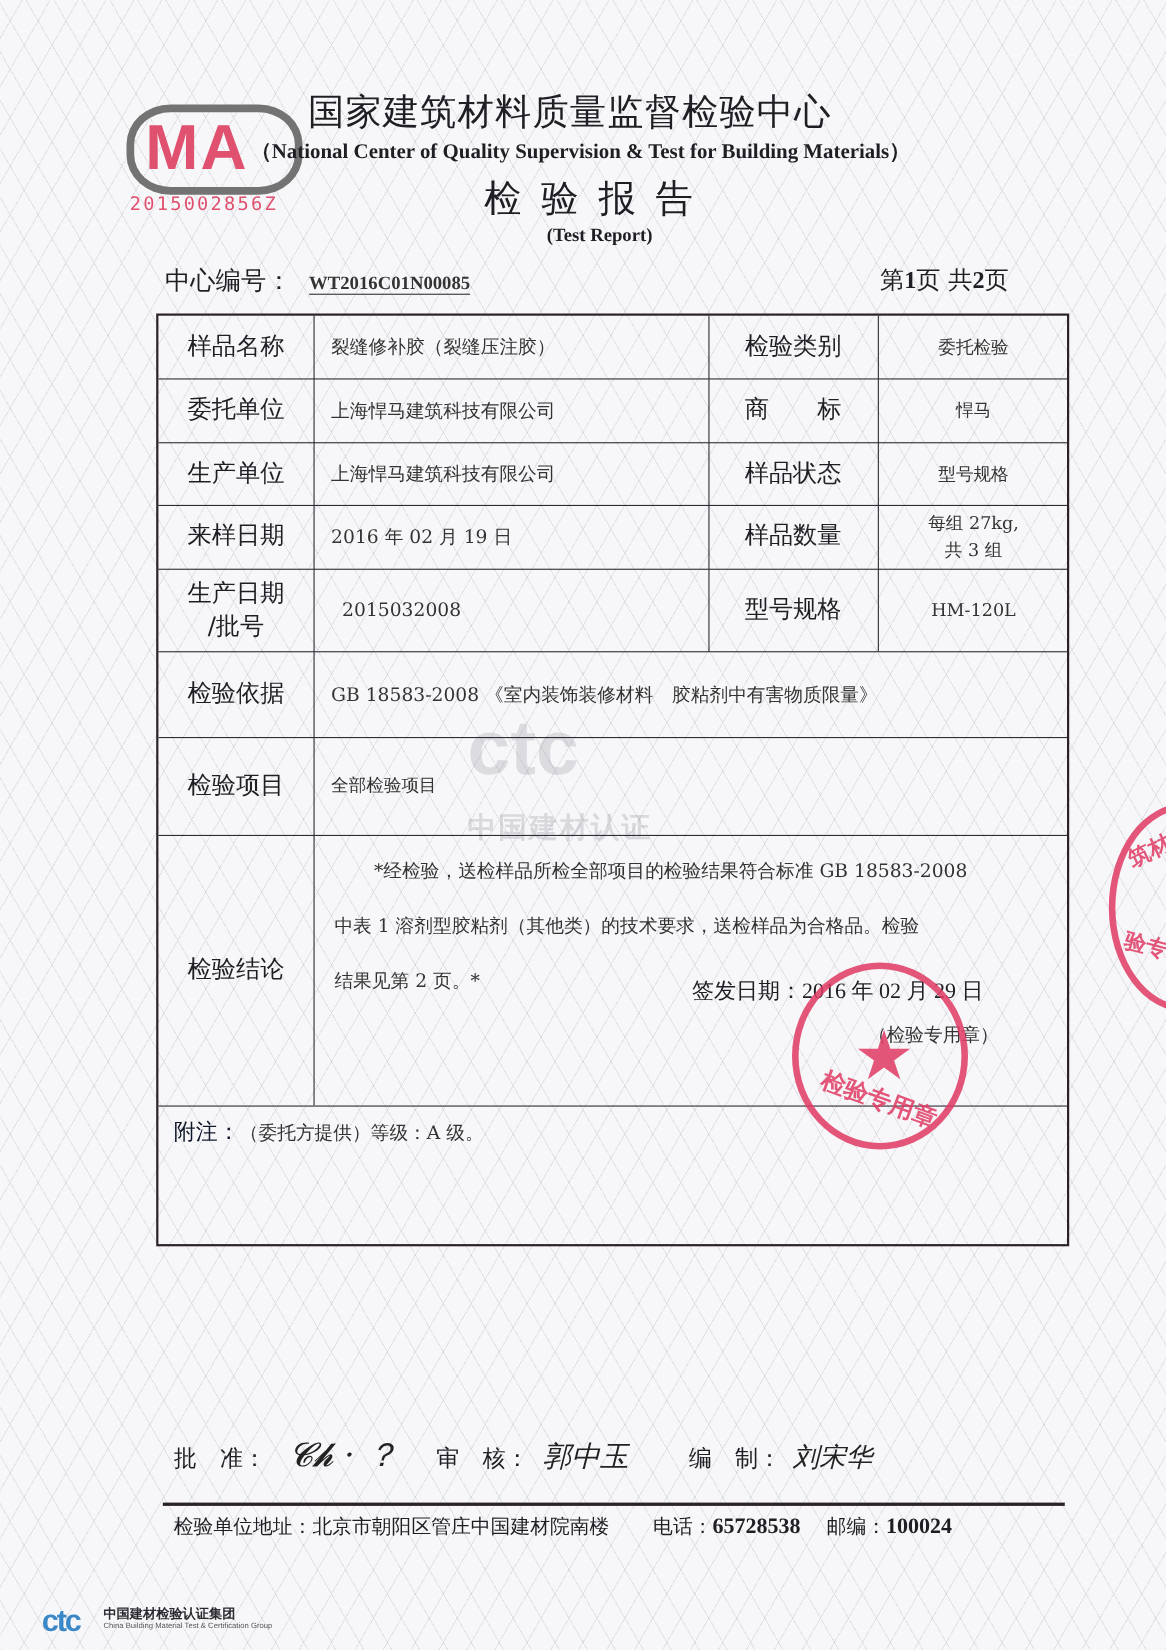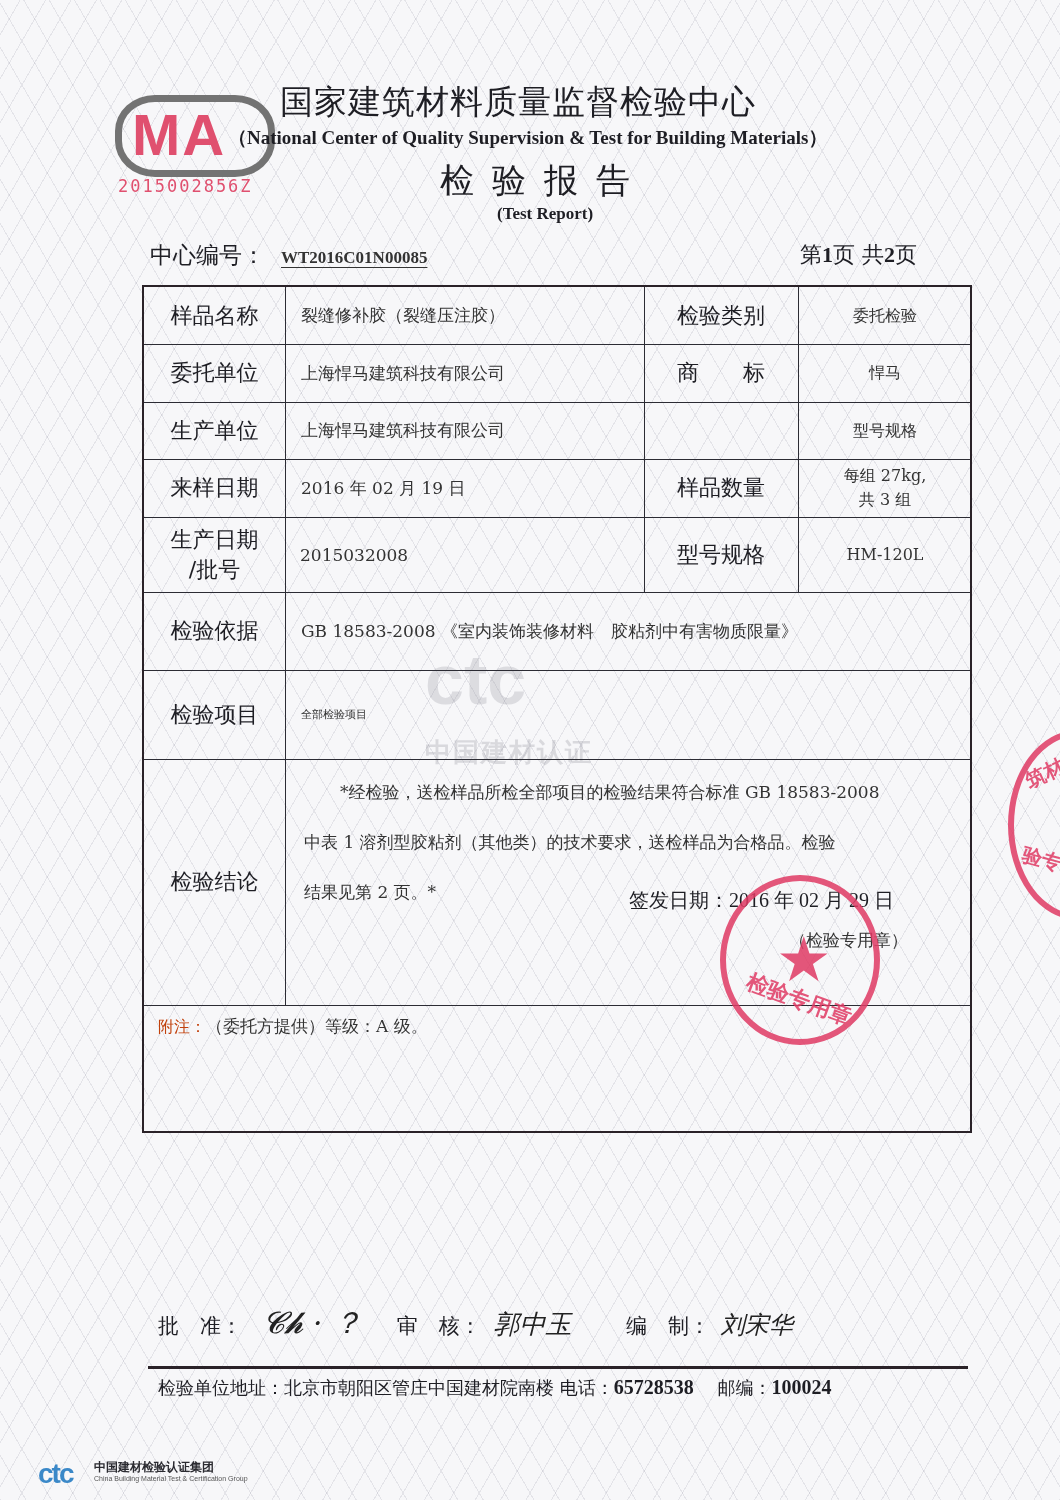--- a/index.html
+++ b/index.html
@@ -38,21 +38,21 @@
   .cell { position:absolute; display:flex; align-items:center; box-sizing:border-box; }
   .lbl { justify-content:center; font-family:"DejaVu Sans",sans-serif; font-size:22px; text-align:center; line-height:30px; }
   .val { font-size:17px; padding-left:16px; font-family:"DejaVu Serif",serif; color:#333; }
   .valc { justify-content:center; text-align:center; font-size:16px; color:#333; line-height:24px; }
   .conclusion { position:absolute; left:160px; top:480px; width:660px; font-size:17px; line-height:50px; color:#333; }
   .conclusion p { margin:0; }
   .sign-date { position:absolute; left:485px; top:600px; font-family:"DejaVu Sans",sans-serif; font-size:20px;text-align:right; }
   .sign-date span.num { font-family:"Liberation Serif",serif; }
   .seal-note { position:absolute; left:645px; top:642px; font-size:17px; color:#333; }
   .note { position:absolute; left:14px; top:728px; font-size:17px; color:#333; }
-  .note b { font-family:"DejaVu Sans",sans-serif; font-weight:normal; font-size:16px; color:#c2410c; }
+  .note b { font-family:"DejaVu Sans",sans-serif; font-weight:normal; font-size:20px; color:#0f172a; }
 
   
   .seal { border:6px solid #e03a64; border-radius:50%; box-sizing:border-box; color:#e03a64; opacity:0.85; }
   .seal .star { position:absolute; font-size:62px; line-height:62px; }
   .seal .txt { position:absolute; font-size:22px; font-family:"DejaVu Sans",sans-serif; font-weight:bold; }
 
   
   .sig-row { left:158px; top:1303px; font-family:"DejaVu Sans",sans-serif; font-size:21px; }
   .sig-line { left:148px; top:1366px; width:820px; height:0; border-top:3px solid #2a2228; }
   .addr-row { left:158px; top:1376px; font-family:"DejaVu Sans",sans-serif; font-size:18px; }
@@ -107,43 +107,44 @@
   <div class="cell valc" style="left:654px;top:0;width:174px;height:57px">委托检验</div>
   <div class="cell lbl" style="left:500px;top:0;width:154px;height:57px">检验类别</div>
 
   <div class="cell lbl" style="left:0;top:57px;width:141px;height:58px">委托单位</div>
   <div class="cell val" style="left:141px;top:57px;width:359px;height:58px">上海悍马建筑科技有限公司</div>
   <div class="cell lbl" style="left:500px;top:57px;width:154px;height:58px">商　　标</div>
   <div class="cell valc" style="left:654px;top:57px;width:174px;height:58px">悍马</div>
 
   <div class="cell lbl" style="left:0;top:115px;width:141px;height:57px">生产单位</div>
   <div class="cell val" style="left:141px;top:115px;width:359px;height:57px">上海悍马建筑科技有限公司</div>
+  <div class="cell lbl" style="left:500px;top:115px;width:154px;height:57px">样品状态</div>
   <div class="cell valc" style="left:654px;top:115px;width:174px;height:57px">型号规格</div>
 
   <div class="cell lbl" style="left:0;top:172px;width:141px;height:58px">来样日期</div>
   <div class="cell val" style="left:141px;top:172px;width:359px;height:58px">2016 年 02 月 19 日</div>
   <div class="cell lbl" style="left:500px;top:172px;width:154px;height:58px">样品数量</div>
   <div class="cell valc" style="left:654px;top:172px;width:174px;height:58px;flex-direction:column;justify-content:center">
     <div>每组 27kg,</div>
     <div>共 3 组</div>
   </div>
 
   <div class="cell lbl" style="left:0;top:230px;width:141px;height:75px;flex-direction:column">
     <div>生产日期</div>
     <div>/批号</div>
   </div>
-  <div class="cell val" style="left:140px;top:230px;width:359px;height:75px">2015032008</div>
+  <div class="cell val" style="left:151px;top:230px;width:359px;height:75px">2015032008</div>
   <div class="cell lbl" style="left:500px;top:230px;width:154px;height:75px">型号规格</div>
   <div class="cell valc" style="left:654px;top:230px;width:174px;height:75px">HM-120L</div>
 
   <div class="cell lbl" style="left:0;top:305px;width:141px;height:78px">检验依据</div>
   <div class="cell val" style="left:141px;top:305px;width:687px;height:78px">GB 18583-2008 《室内装饰装修材料　胶粘剂中有害物质限量》</div>
 
   <div class="cell lbl" style="left:0;top:383px;width:141px;height:89px">检验项目</div>
-  <div class="cell val" style="left:141px;top:383px;width:687px;height:89px;font-size:11px">全部检验项目</div>
+  <div class="cell val" style="left:141px;top:383px;width:687px;height:89px;font-size:16px">全部检验项目</div>
 
   <div class="cell lbl" style="left:0;top:472px;width:141px;height:246px">检验结论</div>
   <div class="conclusion">
     <p style="padding-left:36px">*经检验，送检样品所检全部项目的检验结果符合标准 GB 18583-2008</p>
     <p>中表 1 溶剂型胶粘剂（其他类）的技术要求，送检样品为合格品。检验</p>
     <p>结果见第 2 页。*</p>
   </div>
   <div class="sign-date">
     <span>签发日期：</span><span class="num">2016 年 02 月 29 日</span>
   </div>
@@ -168,19 +169,19 @@
   <span>批　准：</span>
   <span class="scrawl" style="margin:0 28px 0 14px">𝓒𝓱 · ？</span>
   <span>审　核：</span>
   <span class="scrawl" style="margin:0 48px 0 6px; font-size:26px">郭中玉</span>
   <span>编　制：</span>
   <span class="scrawl" style="margin-left:4px; font-size:24px">刘宋华</span>
 </div>
 <div class="abs sig-line"></div>
 <div class="abs addr-row">
   <span>检验单位地址：</span><span>北京市朝阳区管庄中国建材院南楼</span>
-  <span style="">电话：</span><b>65728538</b>
+  <span style="margin-left:34px">电话：</span><b>65728538</b>
   <span style="margin-left:18px">邮编：</span><b>100024</b>
 </div>
 
 <div class="abs ctc-logo">ctc</div>
 <div class="abs ctc-name">中国建材检验认证集团</div>
 <div class="abs ctc-en">China Building Material Test &amp; Certification Group</div>
 
 </body></html>

